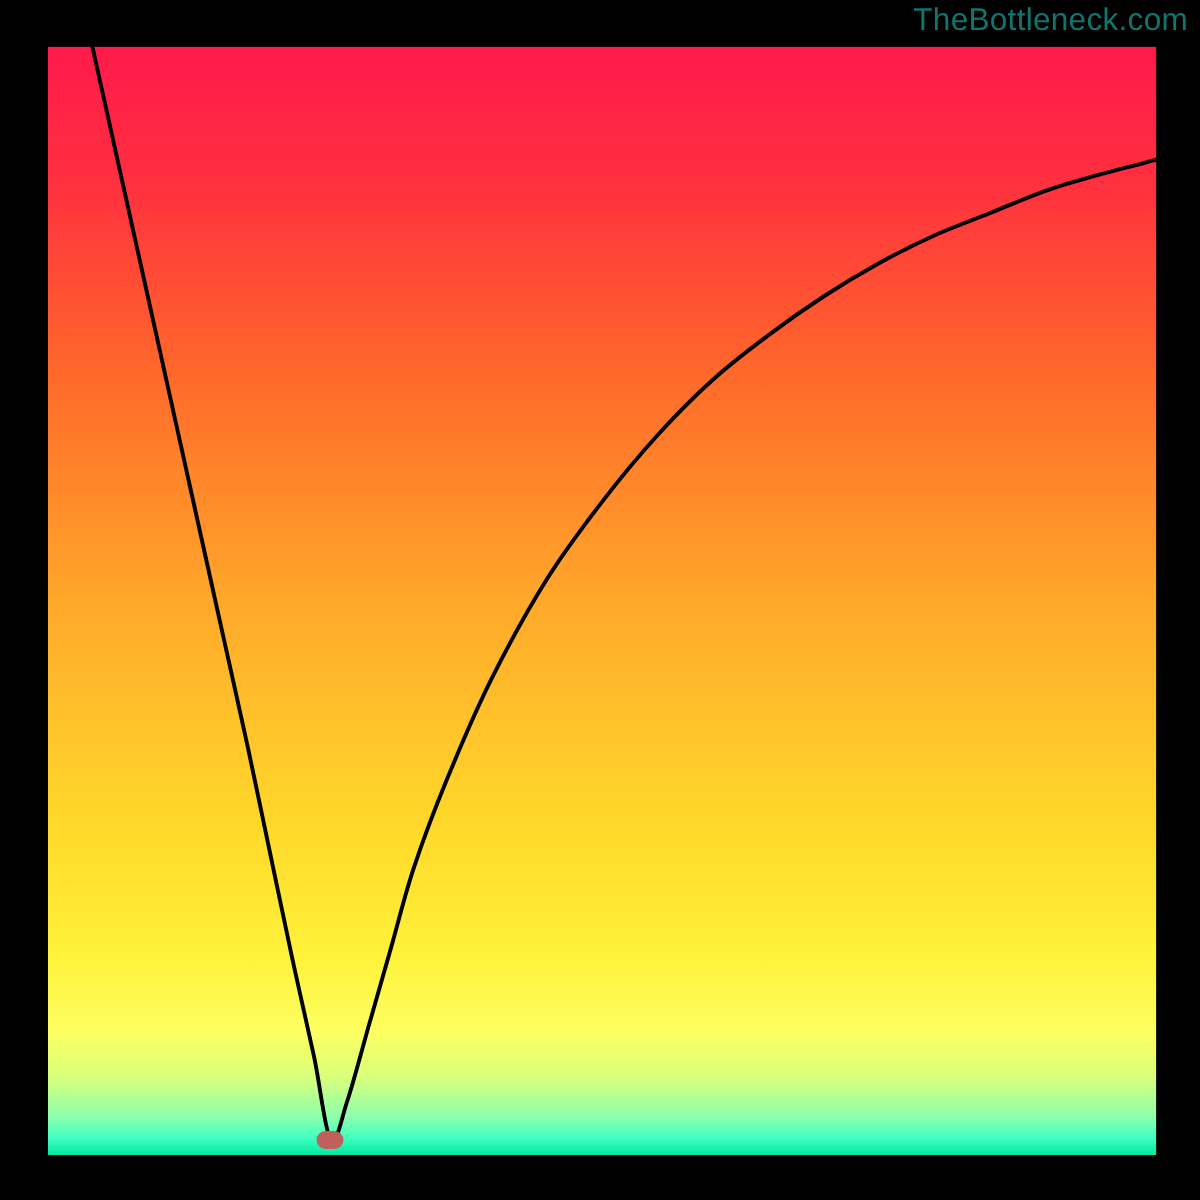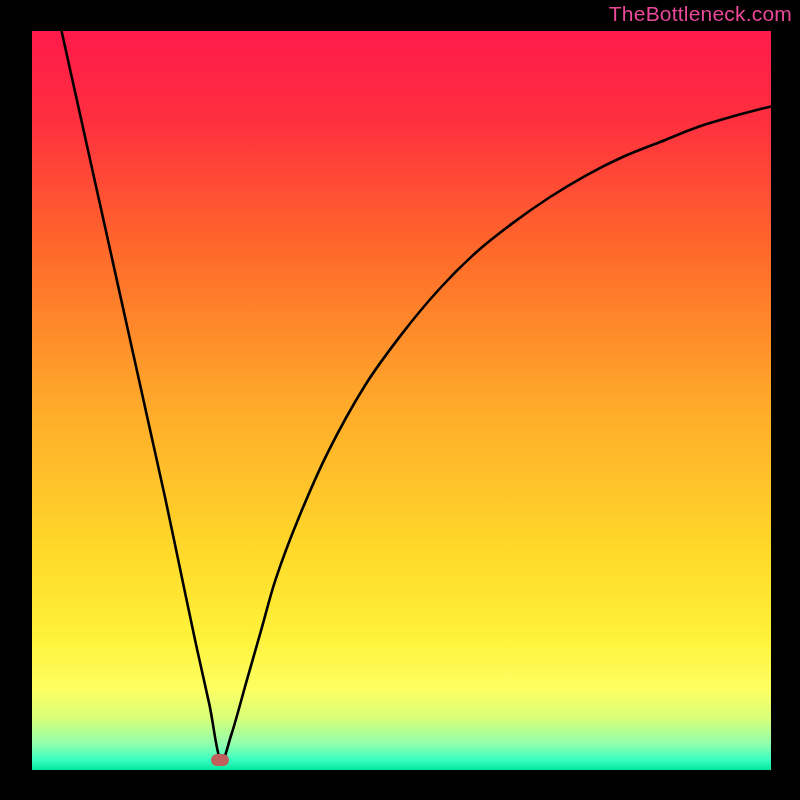--- a/index.html
+++ b/index.html
@@ -14,21 +14,21 @@
   .frame {
     position: relative;
     width: 800px;
     height: 800px;
     background: #000;
   }
   .watermark {
     position: absolute;
     top: 2px;
     right: 8px;
-    color: #ec4899;
+    color: #0f766e;
     font-size: 21px;
     font-weight: 400;
     letter-spacing: 0.2px;
     z-index: 10;
     user-select: none;
   }
   .plot-area {
     position: absolute;
     left: 32px;
     top: 31px;

